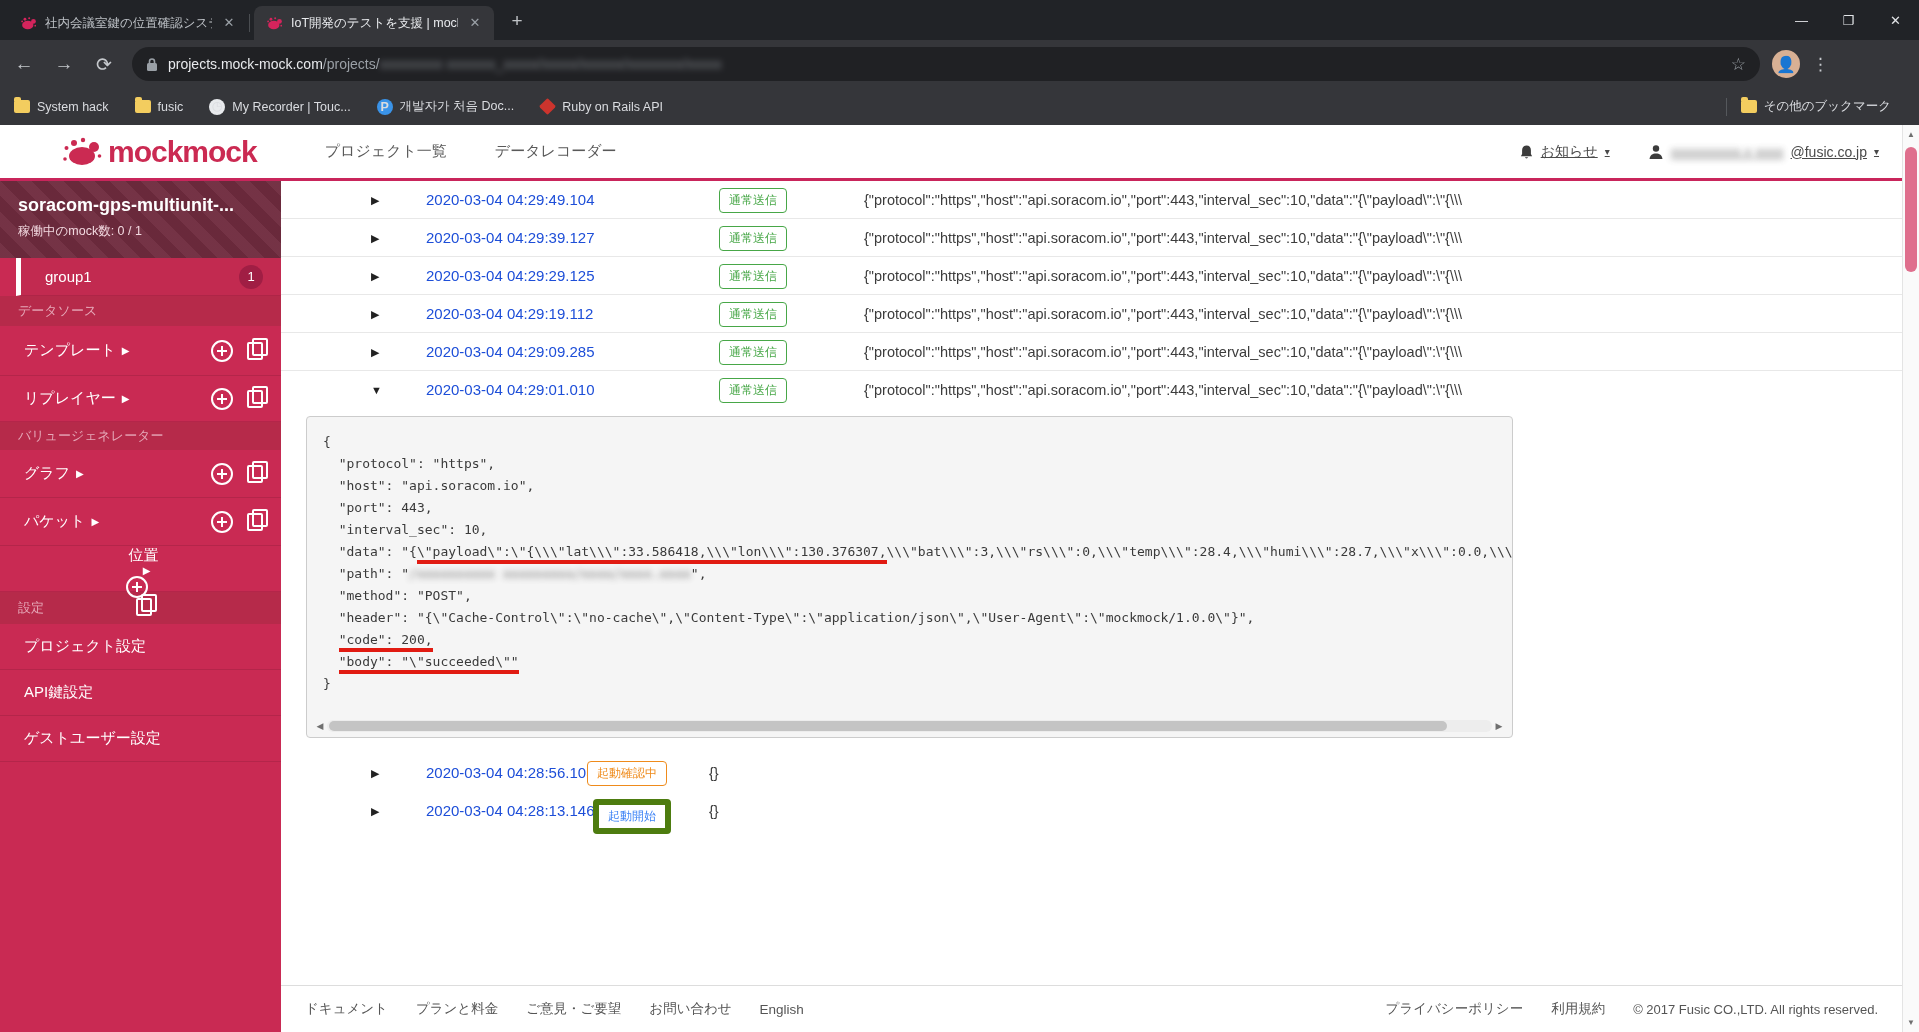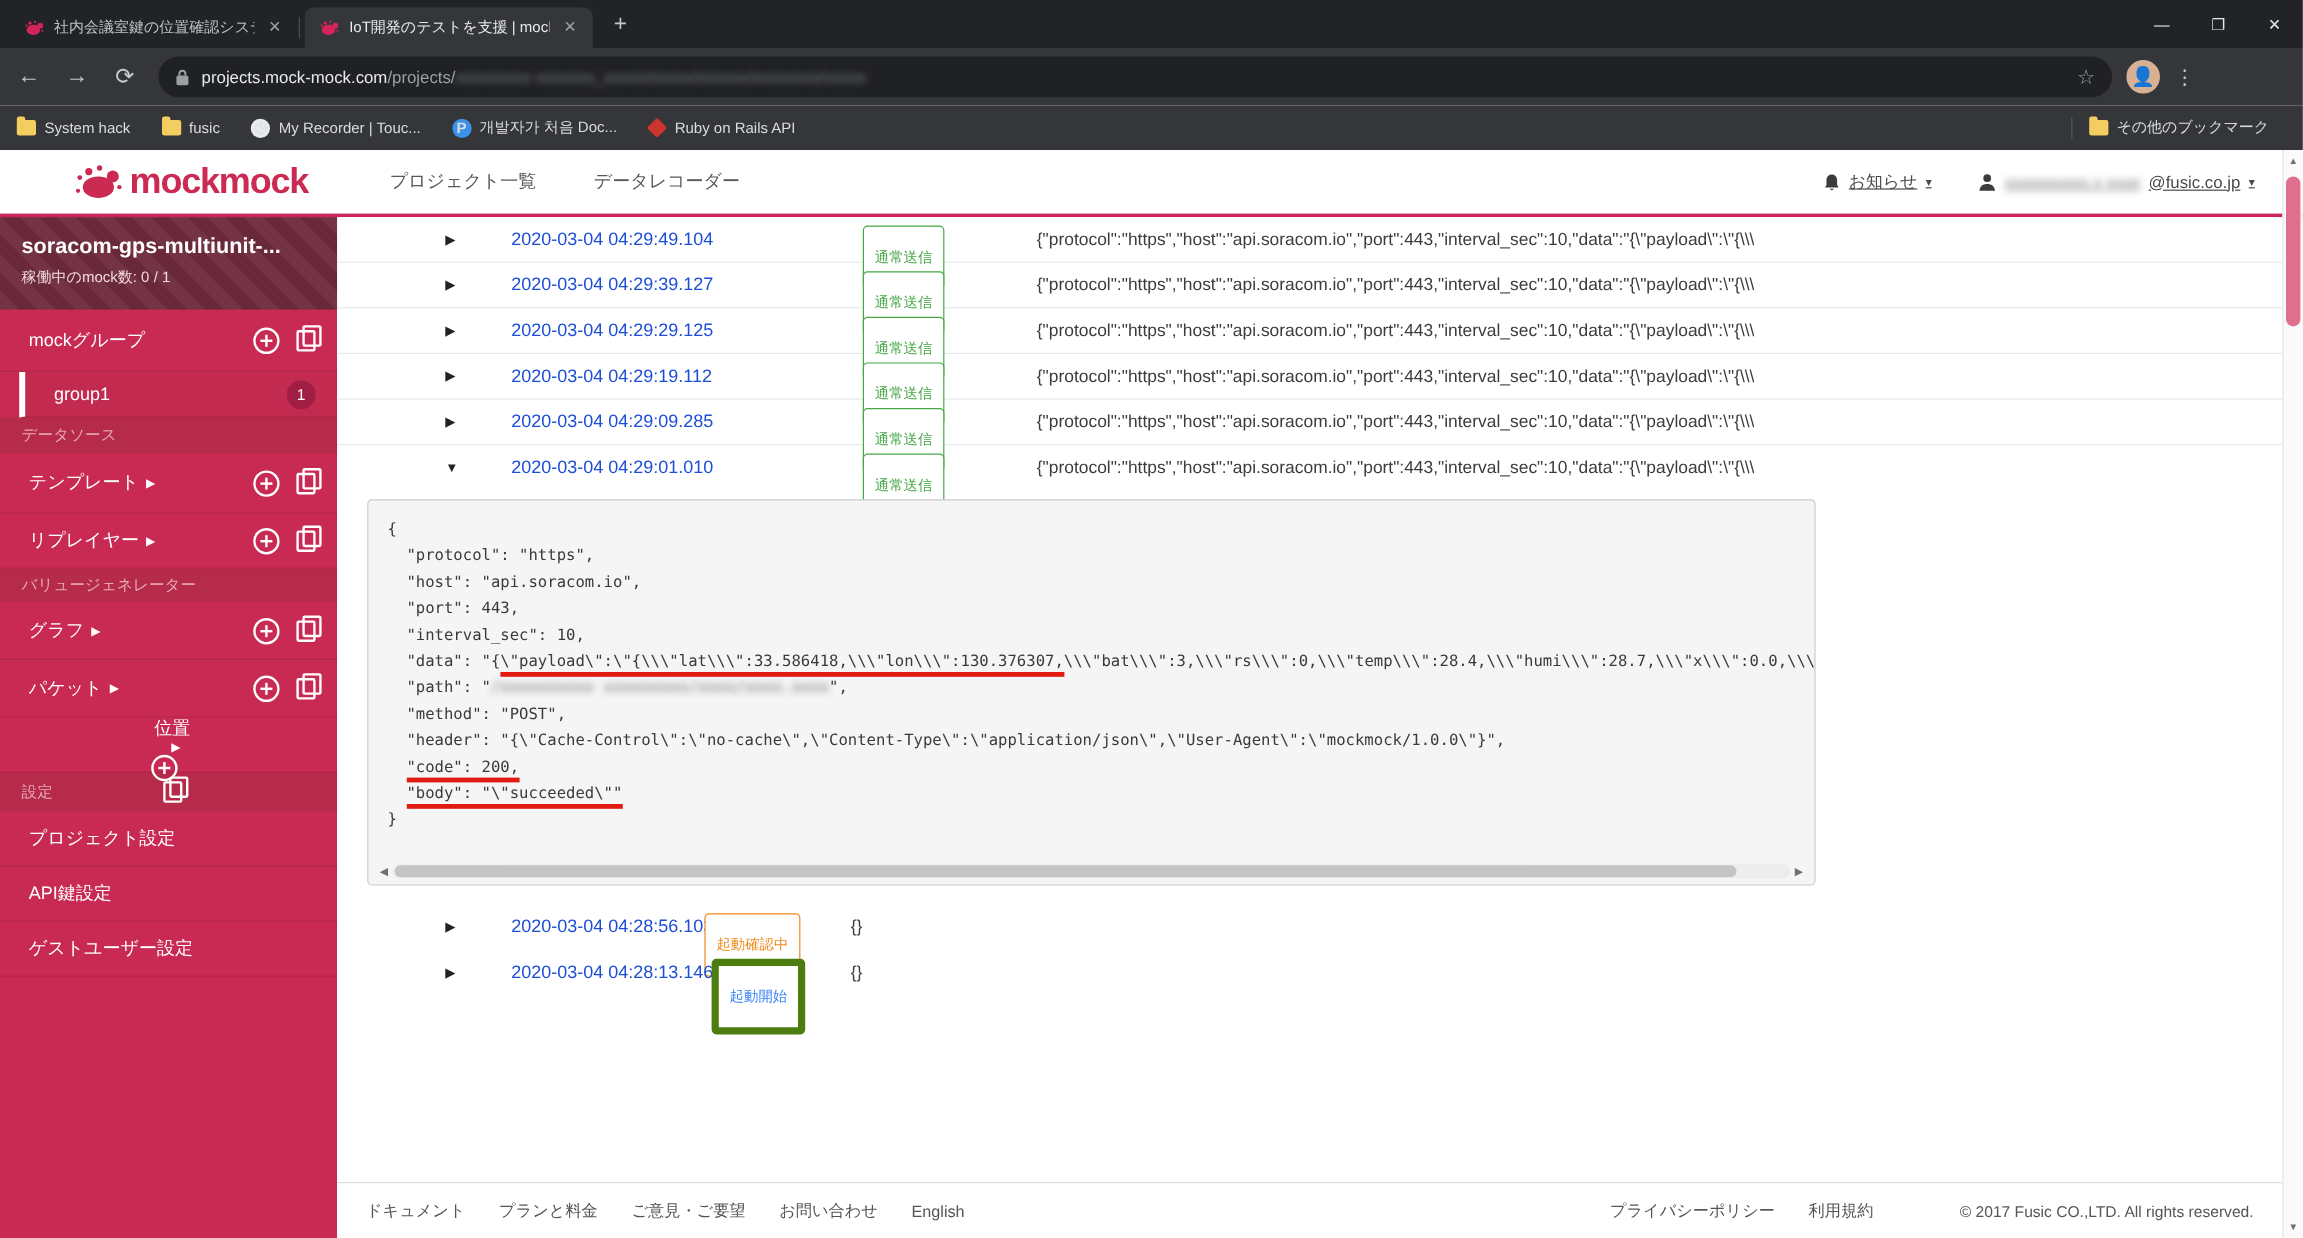--- a/index.html
+++ b/index.html
@@ -63,42 +63,42 @@
   .icon-copy { width:16px; height:18px; border:2px solid #fff; border-radius:2px; position:relative; flex:none; }
   .icon-copy:before { content:""; position:absolute; left:3px; top:-6px; width:12px; height:14px; border:2px solid #fff; border-radius:2px; background:transparent; }
   .side-active { border-left:5px solid #fff;margin-left:16px; }
   .count-badge { background:#a01e44; color:#fff; font-size:13px; min-width:24px; height:24px; border-radius:12px; text-align:center; line-height:24px; }
 
   
   #main { position:absolute; left:281px; top:181px; width:1621px; bottom:47px; background:#fff; overflow:hidden; }
   .log-row { position:relative; height:38px; border-bottom:1px solid #e8e8e8; }
   .log-row .arrow { position:absolute; left:90px; top:0; line-height:38px; font-size:11px; color:#222; }
   .log-row .time { position:absolute; left:145px; top:0; line-height:38px; font-size:15px; color:#1d4ed8; }
-  .badge { position:absolute; top:7px; font-size:12px; padding:17px 9px; border-radius:4px; background:#fff; white-space:nowrap; }
+  .badge { position:absolute; top:7px; font-size:12px; padding:3px 9px; border-radius:4px; background:#fff; white-space:nowrap; }
   .badge.green  { left:438px; color:#47a747; border:1px solid #47a747; }
   .badge.orange { left:306px; color:#ef8b1b; border:1px solid #ef8b1b; }
   .badge.blue   { left:312px; color:#3b82f6; border:6px solid #4d7c0f; }
   .log-row .preview { position:absolute; left:583px; top:0; line-height:38px; font-size:14.5px; color:#3c3c3c; white-space:nowrap; overflow:hidden; max-width:1020px; }
   .log-row .preview-brace { position:absolute; left:428px; top:0; line-height:38px; font-size:14.5px; color:#3c3c3c; }
 
   #detail-block { position:relative; margin:7px 0 9px 25px; width:1207px; height:322px; background:#f5f5f5; border:1px solid #ccc; border-radius:4px; padding:14px 16px 6px 16px; overflow:hidden; }
   #detail-block pre { font-family:"DejaVu Sans Mono","Liberation Mono",monospace; font-size:13px; line-height:22px; color:#3a3a3a; white-space:pre; }
   .redline { border-bottom:4px solid #e11b12; padding-bottom:1px; }
   #hscroll { position:absolute; left:6px; right:6px; bottom:5px; height:13px; display:flex; align-items:center; }
   #hscroll .hs-arrow { width:14px; color:#707070; font-size:9px; text-align:center; }
   #hscroll .hs-track { flex:1; height:12px; background:#ededed; border-radius:6px; position:relative; }
   #hscroll .hs-thumb { position:absolute; left:2px; top:1px; height:10px; width:96%; background:#c4c4c4; border-radius:5px; }
 
   .gap-rows { margin-top:16px; }
 
   
   #footer { position:absolute; left:281px; width:1621px; bottom:0; height:47px; background:#fff; border-top:1px solid #ddd; display:flex; align-items:center; padding:0 24px; }
   #footer a { font-size:13.5px; color:#555; text-decoration:none; margin-right:28px; }
   #footer .right { margin-left:auto; display:flex; align-items:center; }
-  #footer .copyright { font-size:13px; color:#555; margin-right:0;margin-left:44px; }
+  #footer .copyright { font-size:13px; color:#555; margin-right:0; }
 
   
   #vscroll { position:absolute; right:0; top:125px; width:17px; bottom:0; background:#fafafa; border-left:1px solid #e4e4e4; }
   #vscroll .vs-arrow { position:absolute; left:0; width:16px; text-align:center; font-size:8px; color:#6f6f6f; }
   #vscroll .vs-up { top:5px; }
   #vscroll .vs-down { bottom:5px; }
   #vscroll .vs-thumb { position:absolute; left:2px; top:22px; width:12px; height:125px; background:#df6f8d; border-radius:6px; }
 </style>
 </head>
 <body>
@@ -222,26 +222,20 @@
     </div>
   </div>
 </div>
 
 <div id="sidebar">
   <div id="project-block">
     <div class="pname">soracom-gps-multiunit-...</div>
     <div class="pcount">稼働中のmock数: 0 / 1</div>
   </div>
 
-  <div class="side-row" style="height:52px;">
-    <span>mockグループ</span>
-    <span class="grow"></span>
-    <span class="icon-plus"></span>
-    <span class="icon-copy"></span>
-  </div>
   <div class="side-row side-active" style="height:38px; background:#c22a50;">
     <span>group1</span>
     <span class="grow"></span>
     <span class="count-badge">1</span>
   </div>
 
   <div class="side-label" style="height:30px;">データソース</div>
   <div class="side-row" style="height:50px;">
     <span>テンプレート</span>
       <span class="tri">▶</span>

